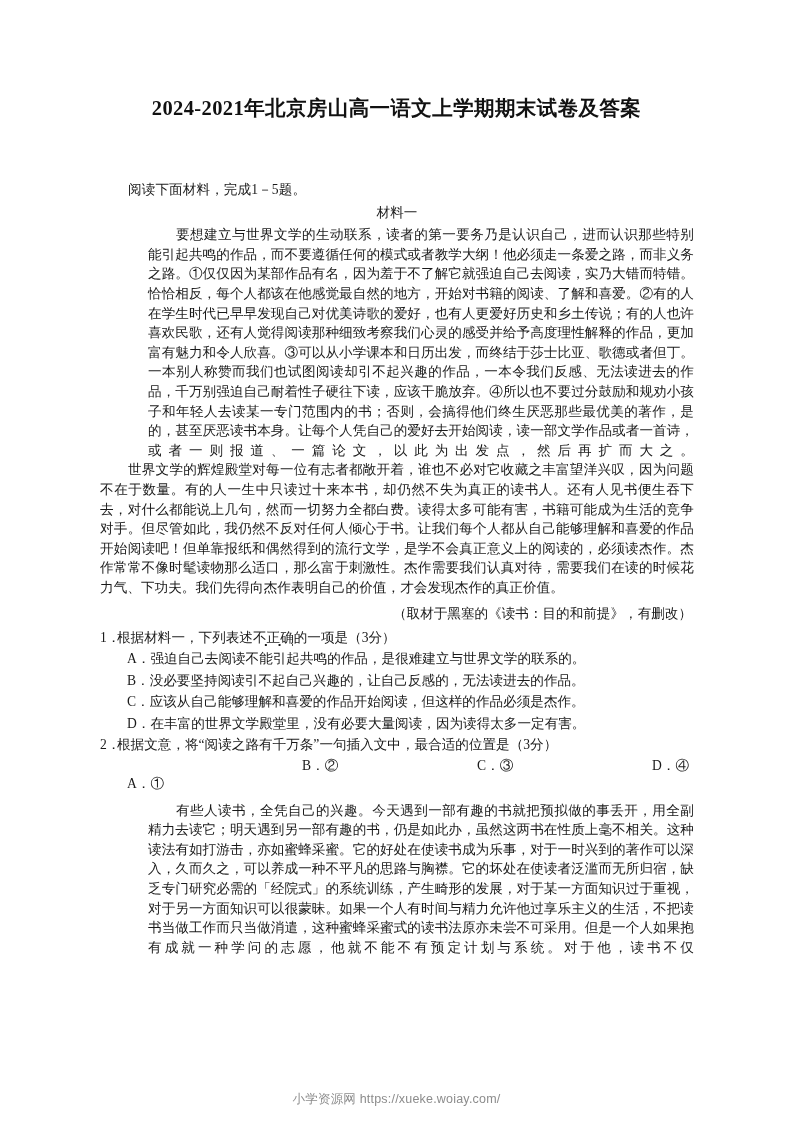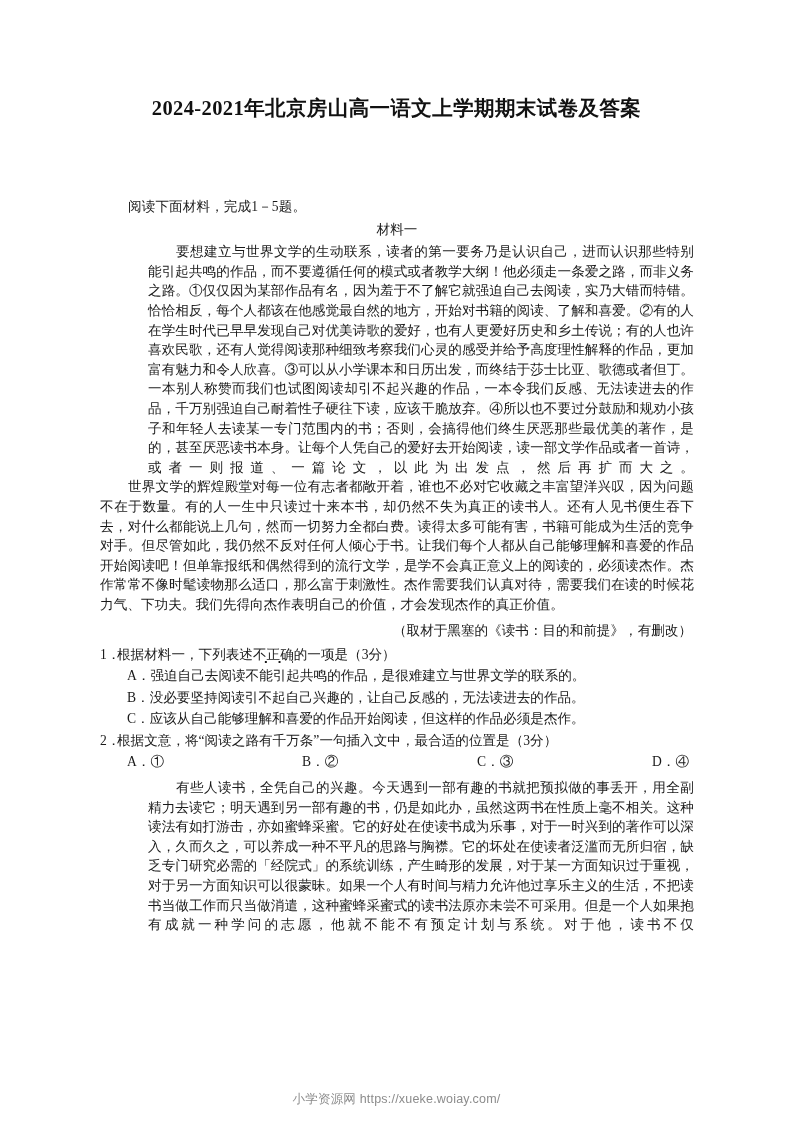--- a/index.html
+++ b/index.html
@@ -130,21 +130,21 @@
   .choice-row {
     display: flex;
     padding-left: 27px;
     font-size: 13.6px;
     line-height: 21.5px;
     color: #191919;
   }
   .choice-row > span {
     display: inline-block;
   }
-  .cr-a { width: 175px; }
+  .cr-a { width: 175px; margin-top: 18px; }
   .cr-b { width: 175px; }
   .cr-c { width: 175px; }
   .cr-d { width: auto; }
 
   
   .footer-wm {
     position: absolute;
     left: 0;
     bottom: 14px;
     width: 793px;
@@ -162,21 +162,21 @@
 </head>
 <body>
 
 <div class="page">
 
   <div class="doc-title">2024-2021年北京房山高一语文上学期期末试卷及答案</div>
 
   <div class="body-block">
 
 
-    <div class="line" style="text-indent:28px;margin-top:17px;">阅读下面材料，完成1－5题。</div>
+    <div class="line" style="text-indent:28px;">阅读下面材料，完成1－5题。</div>
 
     <div class="spacer-xs"></div>
 
     <div class="centered">材料一</div>
 
     <div class="spacer-xs"></div>
 
     <div class="para indent2 last-justify">要想建立与世界文学的生动联系，读者的第一要务乃是认识自己，进而认识那些特别能引起共鸣的作品，而不要遵循任何的模式或者教学大纲！他必须走一条爱之路，而非义务之路。①仅仅因为某部作品有名，因为羞于不了解它就强迫自己去阅读，实乃大错而特错。恰恰相反，每个人都该在他感觉最自然的地方，开始对书籍的阅读、了解和喜爱。②有的人在学生时代已早早发现自己对优美诗歌的爱好，也有人更爱好历史和乡土传说；有的人也许喜欢民歌，还有人觉得阅读那种细致考察我们心灵的感受并给予高度理性解释的作品，更加富有魅力和令人欣喜。③可以从小学课本和日历出发，而终结于莎士比亚、歌德或者但丁。一本别人称赞而我们也试图阅读却引不起兴趣的作品，一本令我们反感、无法读进去的作品，千万别强迫自己耐着性子硬往下读，应该干脆放弃。④所以也不要过分鼓励和规劝小孩子和年轻人去读某一专门范围内的书；否则，会搞得他们终生厌恶那些最优美的著作，是的，甚至厌恶读书本身。让每个人凭自己的爱好去开始阅读，读一部文学作品或者一首诗，或者一则报道、一篇论文，以此为出发点，然后再扩而大之。</div>
 
     <div class="para indent2">世界文学的辉煌殿堂对每一位有志者都敞开着，谁也不必对它收藏之丰富望洋兴叹，因为问题不在于数量。有的人一生中只读过十来本书，却仍然不失为真正的读书人。还有人见书便生吞下去，对什么都能说上几句，然而一切努力全都白费。读得太多可能有害，书籍可能成为生活的竞争对手。但尽管如此，我仍然不反对任何人倾心于书。让我们每个人都从自己能够理解和喜爱的作品开始阅读吧！但单靠报纸和偶然得到的流行文学，是学不会真正意义上的阅读的，必须读杰作。杰作常常不像时髦读物那么适口，那么富于刺激性。杰作需要我们认真对待，需要我们在读的时候花力气、下功夫。我们先得向杰作表明自己的价值，才会发现杰作的真正价值。</div>
@@ -187,20 +187,21 @@
 
     <div class="spacer-xs"></div>
 
     <div class="question">
       <span class="q-num">1．</span><span>根据材料一，下列表述</span><span class="emph-dot">不正确</span><span>的一项是（3分）</span>
     </div>
 
     <div class="choice">A．强迫自己去阅读不能引起共鸣的作品，是很难建立与世界文学的联系的。</div>
     <div class="choice">B．没必要坚持阅读引不起自己兴趣的，让自己反感的，无法读进去的作品。</div>
     <div class="choice">C．应该从自己能够理解和喜爱的作品开始阅读，但这样的作品必须是杰作。</div>
+    <div class="choice">D．在丰富的世界文学殿堂里，没有必要大量阅读，因为读得太多一定有害。</div>
 
     <div class="question">
       <span class="q-num">2．</span><span>根据文意，将“阅读之路有千万条”一句插入文中，最合适的位置是（3分）</span>
     </div>
 
     <div class="choice-row">
       <span class="cr-a">A．①</span>
       <span class="cr-b">B．②</span>
       <span class="cr-c">C．③</span>
       <span class="cr-d">D．④</span>

